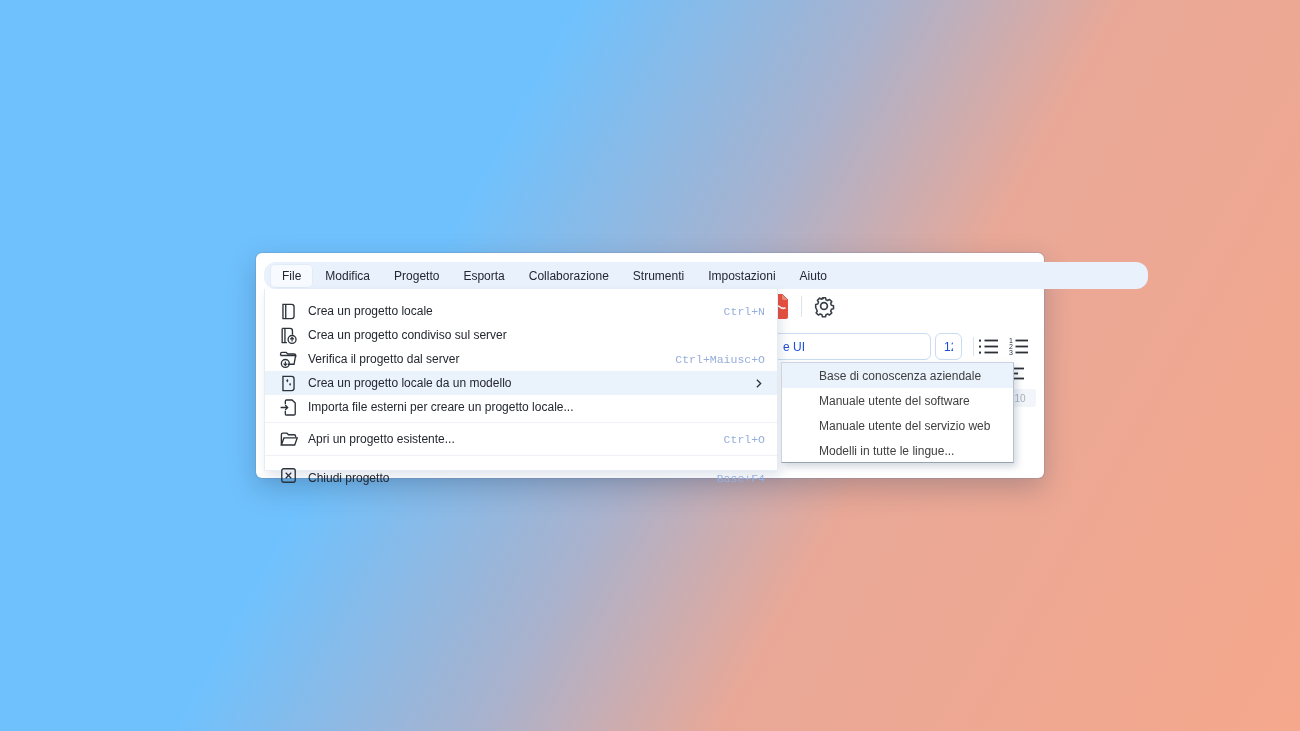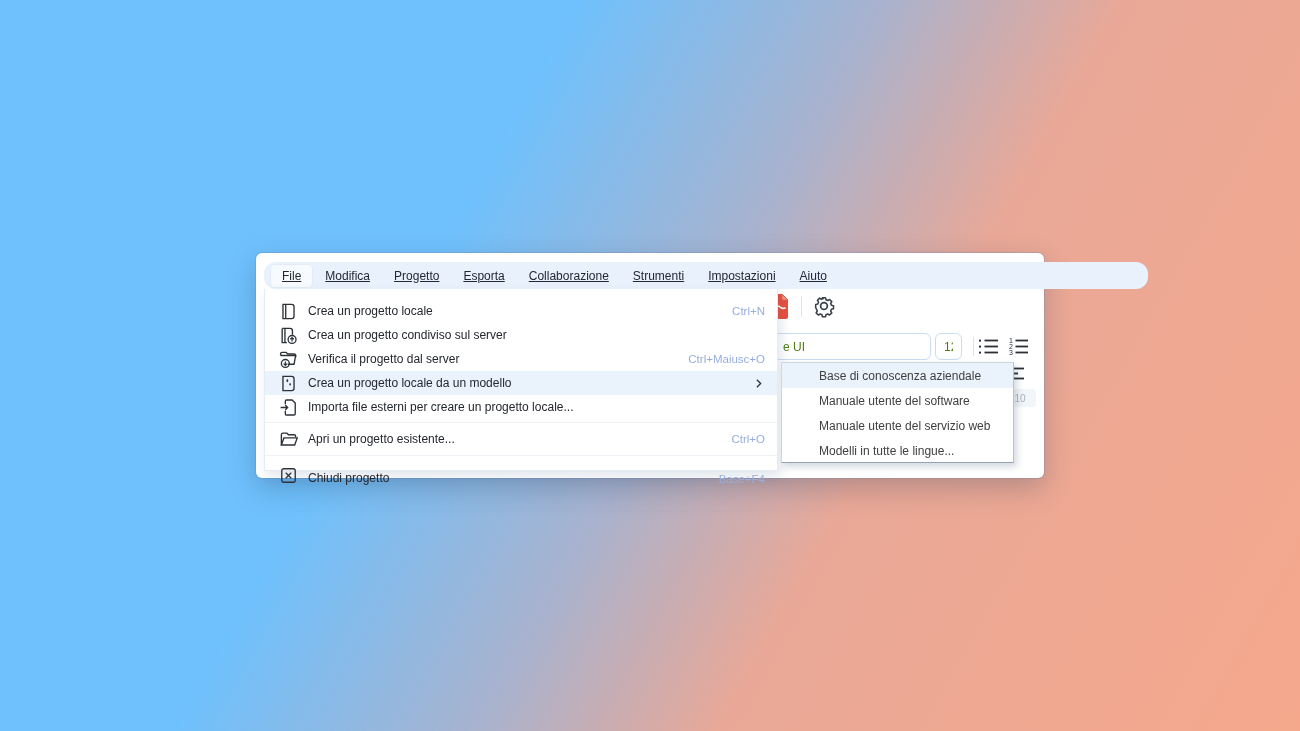--- a/index.html
+++ b/index.html
@@ -15,34 +15,34 @@
   .window{
     position:absolute;left:256px;top:253px;width:788px;height:225px;
     background:#ffffff;border-radius:6px;
     box-shadow:0 0 0 1px rgba(110,130,160,.28),0 10px 28px rgba(40,60,95,.28);
   }
   
   .menubar{
     position:absolute;left:8px;top:9px;width:884px;height:27px;
     background:#e9f1fc;border-radius:12px;
     display:flex;align-items:center;padding-left:6px;box-sizing:border-box;
-    font-size:12px;color:#232834;z-index:2;text-decoration:underline;
+    font-size:12px;color:#232834;z-index:2;
   }
   .menubar .mitem{padding:5px 12px;border-radius:5px;white-space:nowrap;cursor:default;}
   .menubar .mitem.active{background:#f7fafe;box-shadow:inset 0 0 0 1px #e2ebf7;}
   
   .toolbar{position:absolute;inset:0;z-index:1;}
   .tb-divider{position:absolute;width:1px;background:#dde3ea;}
   .pdf-icon{position:absolute;left:512px;top:40px;}
   .gear-icon{position:absolute;left:556px;top:41px;}
   .field{
     position:absolute;height:27px;box-sizing:border-box;
     border:1px solid #c9dcf3;border-radius:6px;background:#fff;
     font-family:"Liberation Sans","DejaVu Sans",sans-serif;
-    font-size:12px;color:#4d7c0f;outline:none;
+    font-size:12px;color:#1d4ed8;outline:none;
   }
   .font-field{left:517px;top:80px;width:158px;padding:0 9px;}
   .size-field{left:679px;top:80px;width:27px;text-align:center;padding:8px;}
   .list-icon{position:absolute;top:84px;}
   .align-icon{position:absolute;left:748px;top:112px;}
   .badge10{
     position:absolute;left:748px;top:136px;width:32px;height:18px;
     background:#f2f5f9;border-radius:3px;color:#a8b1bd;font-size:10px;
     display:flex;align-items:center;justify-content:center;
   }
@@ -53,21 +53,21 @@
     box-shadow:3px 5px 10px rgba(70,95,135,.16);
     z-index:5;display:flex;flex-direction:column;padding-top:10px;
   }
   .drow{
     display:flex;align-items:center;height:24px;flex:0 0 24px;
     padding:0 12px 0 13px;font-size:12px;color:#23272f;cursor:default;
   }
   .drow.hl{background:#eaf2fc;}
   .drow .dicon{width:20px;height:20px;display:flex;align-items:center;justify-content:center;margin-right:10px;}
   .drow .dlabel{white-space:nowrap;}
-  .drow .dshortcut{margin-left:auto;color:#97aedd;font-size:11.5px;padding-left:20px;}
+  .drow .dshortcut{margin-left:auto;color:#97aedd;font-size:11.5px;padding-left:20px;font-family:Liberation Mono, monospace;}
   .drow .darrow{margin-left:auto;display:flex;align-items:center;}
   .dsep{height:1px;background:#eef2f7;margin:3px 0;flex:0 0 1px;}
   
   .submenu{
     position:absolute;left:525px;top:109px;width:233px;height:101px;
     background:#fff;border:1px solid #cbd6e2;border-bottom-color:#97a3b1;border-right-color:#b7c2cf;
     box-sizing:border-box;box-shadow:3px 4px 7px rgba(60,80,110,.22);
     z-index:6;display:flex;flex-direction:column;
   }
   .srow{

